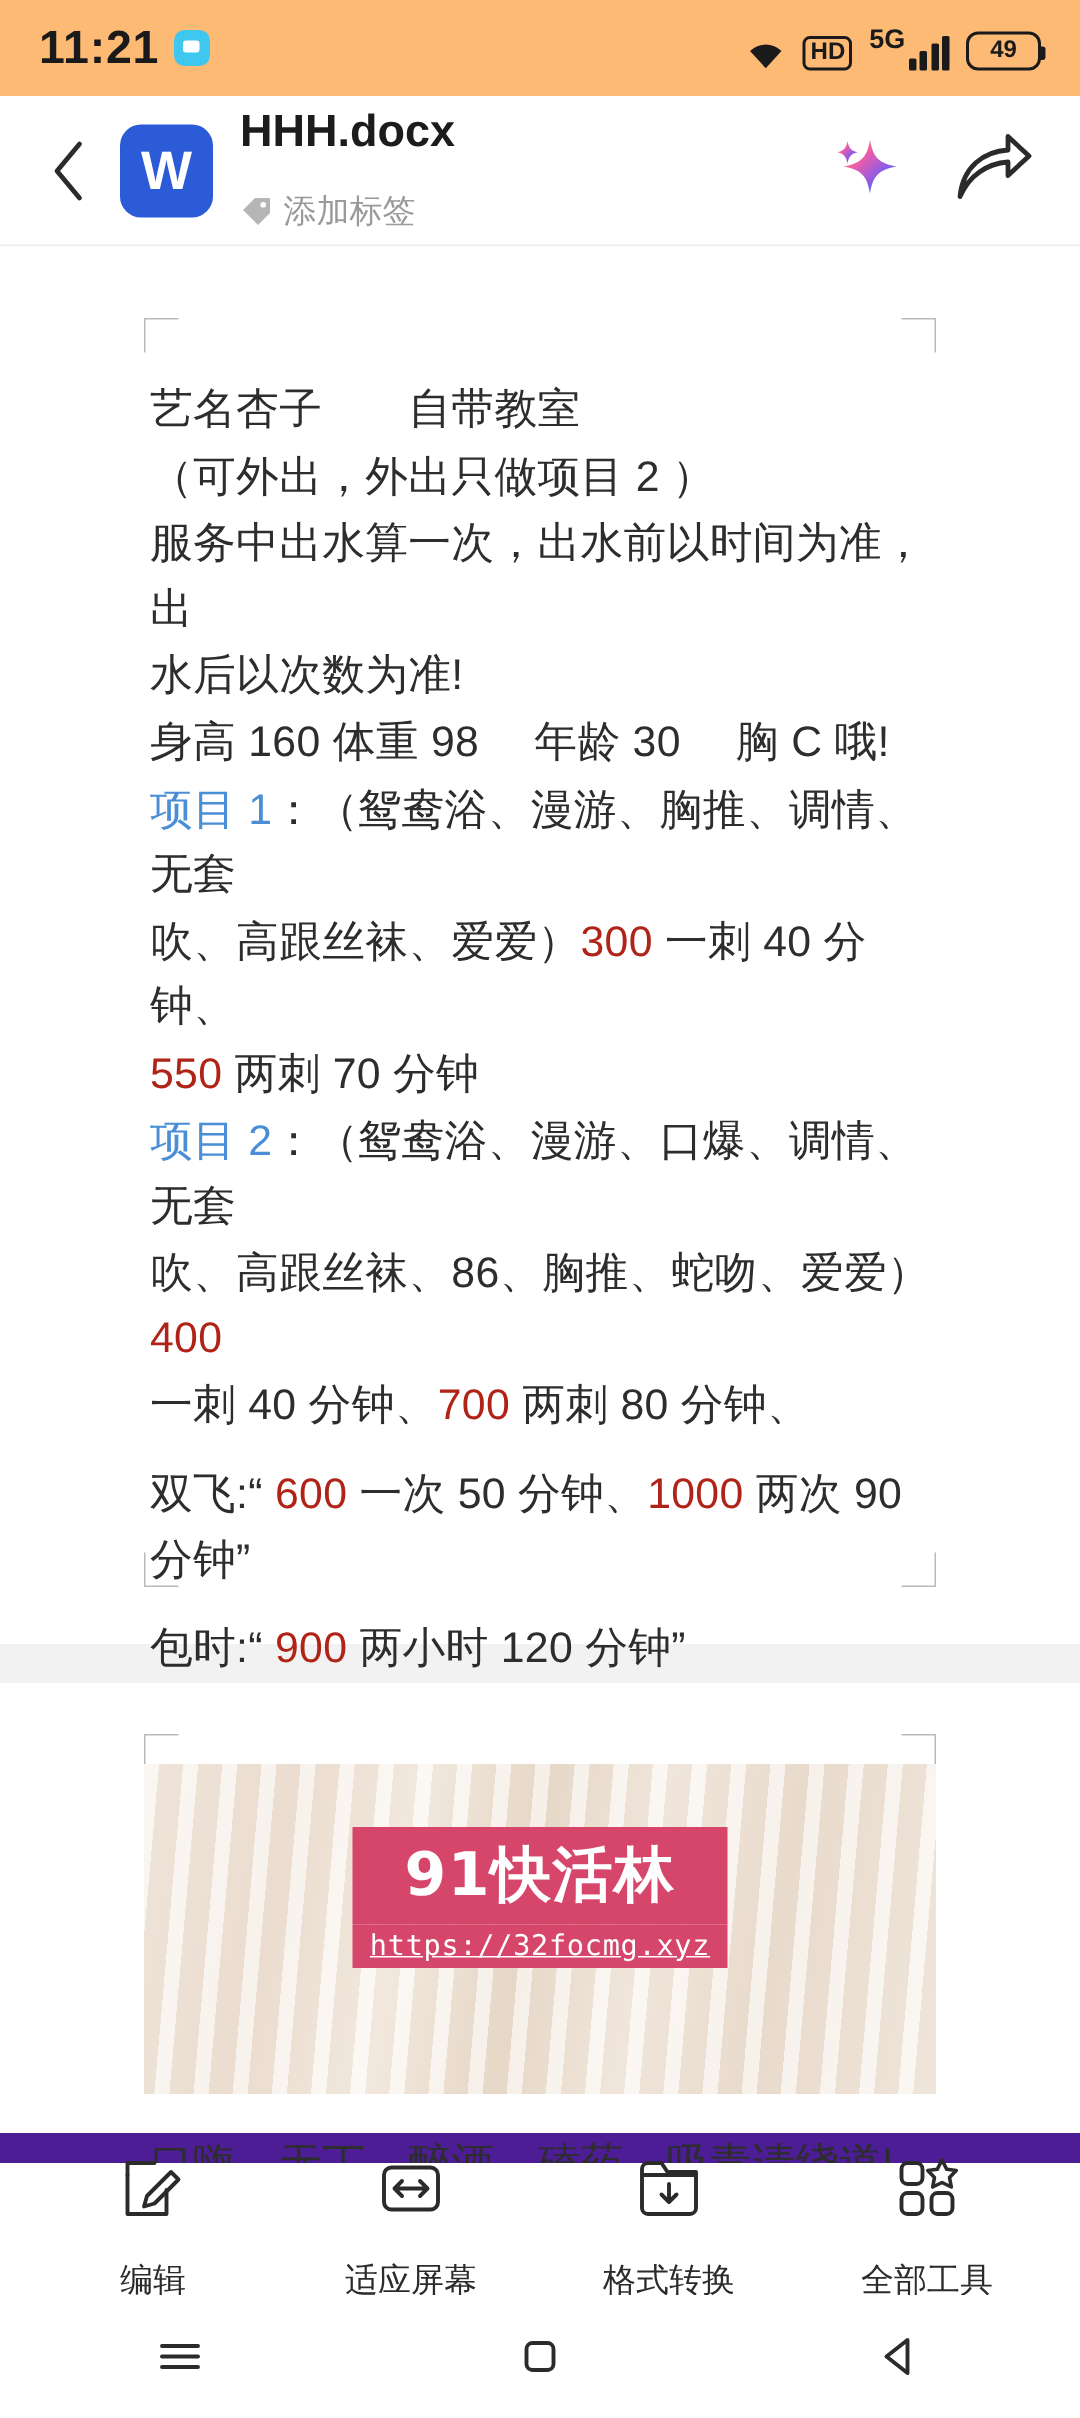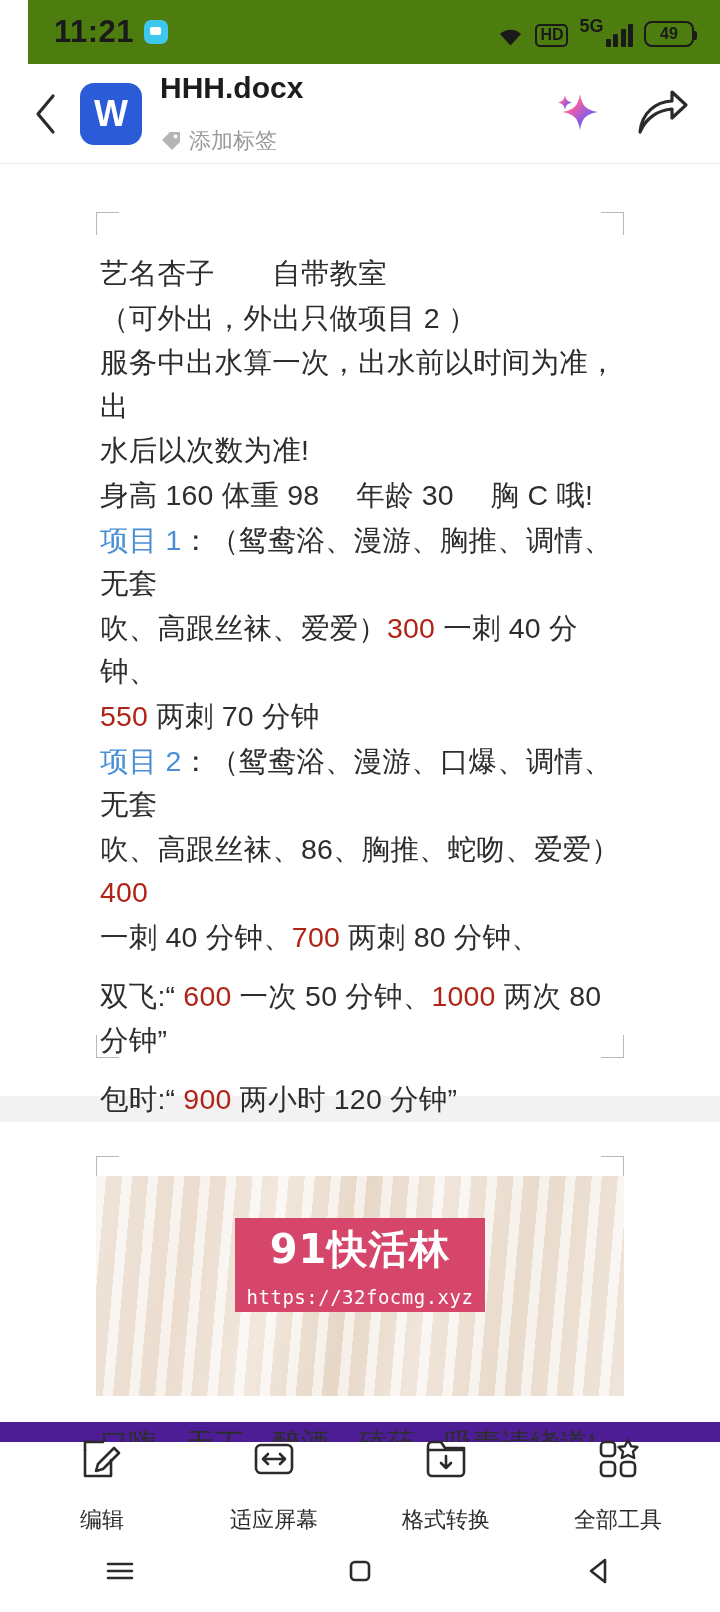--- a/index.html
+++ b/index.html
@@ -16,22 +16,21 @@
   }
 
   
   .status-bar {
     height: 64px;
     display: flex;
     align-items: center;
     justify-content: space-between;
     padding: 0 26px;
     box-sizing: border-box;
-    background: #4d7c0f;
-    margin-left: 28px;
+    background: #fdba74;
   }
   .status-left {
     display: flex;
     align-items: center;
     gap: 10px;
   }
   .status-time {
     font-size: 31px;
     font-weight: 600;
     color: #1a1a1a;
@@ -278,20 +277,21 @@
     letter-spacing: 1px;
     font-family: "DejaVu Sans", sans-serif;
   }
   .wm-bottom {
     background: #d6456a;
     color: #ffffff;
     font-size: 19px;
     padding: 3px 0 4px;
     font-family: "DejaVu Sans Mono", monospace;
     letter-spacing: 0.5px;
+    text-decoration: underline;
   }
 
   
   .bottom-toolbar {
     position: absolute;
     left: 0;
     right: 0;
     bottom: 82px;
     height: 88px;
     background: #ffffff;
@@ -432,21 +432,21 @@
       </p>
       <p>
         <span>吹、高跟丝袜、86、胸推、蛇吻、爱爱）</span><span class="price">400</span>
       </p>
       <p>
         <span>一刺 40 分钟、</span><span class="price">700</span><span> 两刺 80 分钟、</span>
       </p>
 
       <div class="gap-sm"></div>
       <p>
-        <span>双飞:“ </span><span class="price">600</span><span> 一次 50 分钟、</span><span class="price">1000</span><span> 两次 80</span>
+        <span>双飞:“ </span><span class="price">600</span><span> 一次 50 分钟、</span><span class="price">1000</span><span> 两次 90</span>
       </p>
       <p><span>分钟”</span></p>
 
       <div class="gap-sm"></div>
       <p>
         <span>包时:“ </span><span class="price">900</span><span> 两小时 120 分钟”</span>
       </p>
       <div class="gap-sm"></div>
       <p>
         <span>包夜:“ </span><span class="price">1300</span><span> 晚上 12 点—早 9 点”</span>

